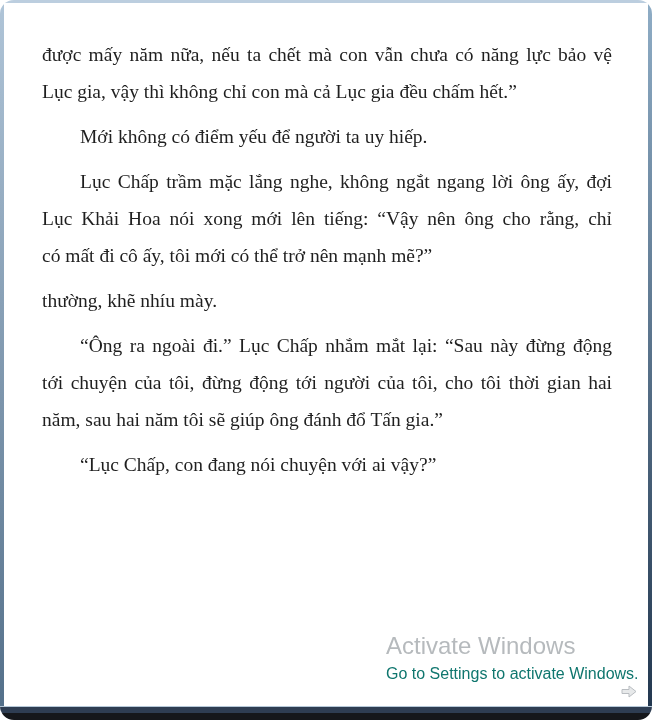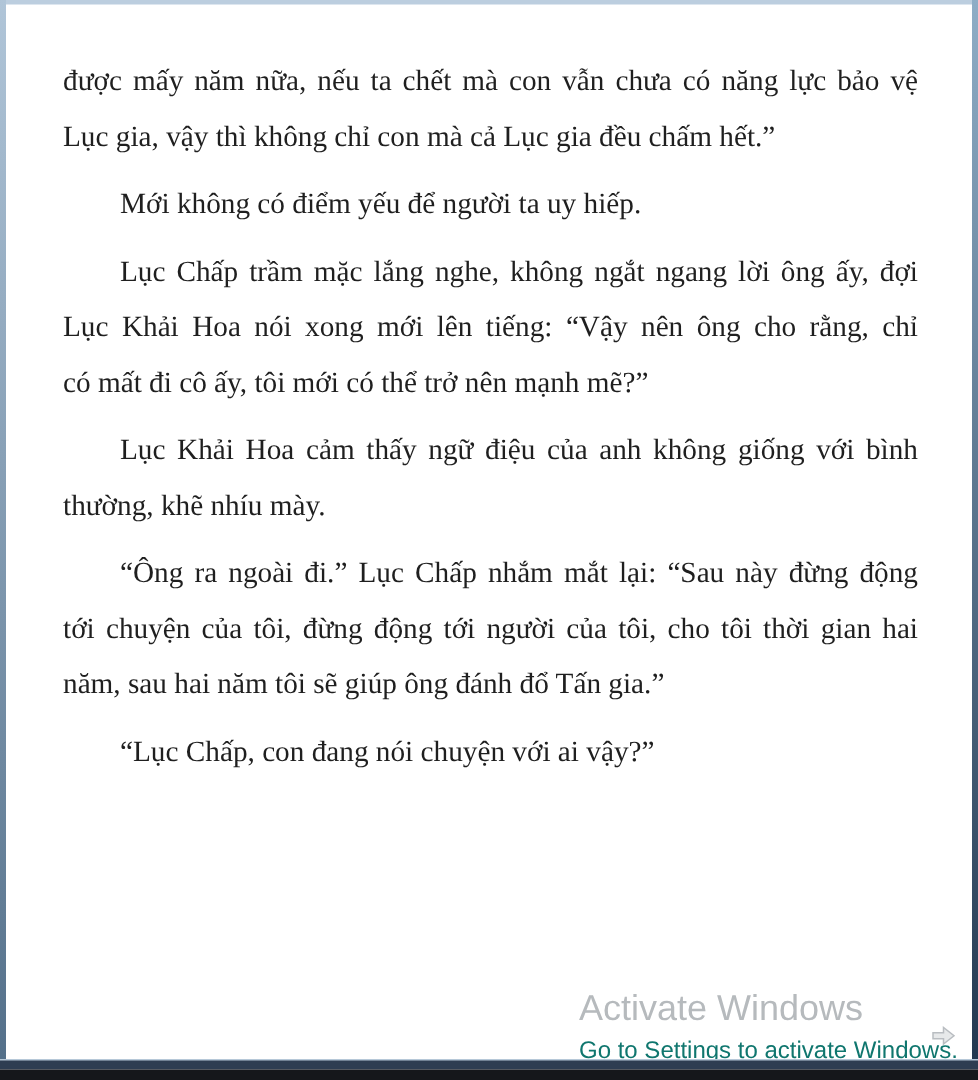--- a/index.html
+++ b/index.html
@@ -2,20 +2,21 @@
 <html><head>
 <meta charset="utf-8">
 <style>
   html,body { margin:0; padding:0; }
   .screen {
     position: relative;
     width: 652px; height: 720px;
     overflow: hidden;
     background: #ffffff;
     font-family: "Liberation Serif", "DejaVu Serif", serif;
+    border-radius: 14px;
   }
   .page {
     position: absolute; left: 0; top: 0; right: 0; bottom: 14px;
     background: #ffffff;
   }
   .border-top    { position:absolute; left:0; top:0; right:0; height:3px; background:#bccedf; }
   .border-left   { position:absolute; left:0; top:0; bottom:0; width:4px;
                    background:linear-gradient(#b0c5d8, #54708a); }
   .border-right  { position:absolute; right:0; top:0; bottom:0; width:4px;
                    background:linear-gradient(#8fadc6, #233850); }
@@ -31,21 +32,20 @@
   }
   .para { margin: 0 0 8px 0; padding: 0; }
   .ln   { display: block; line-height: 37px; height: 37px; white-space: normal; }
   .j    { text-align: justify; text-align-last: justify; }
   .ind  { padding-left: 38px; }
 
   .watermark {
     position: absolute; left: 386px; top: 632px;
     font-family: "Liberation Sans", "DejaVu Sans", sans-serif;
     pointer-events: none;
-    margin-top: 27px;
   }
   .wm-title { font-size: 24px; line-height: 1.15; color: #b6babd; }
   .wm-sub   { font-size: 16px; line-height: 1.2; margin-top: 4px; color: #0f766e; }
 
   .cursor-icon { position: absolute; left: 621px; top: 684px; width: 16px; height: 13px; }
 </style>
 </head>
 <body>
 
 <div class="screen">
@@ -62,21 +62,20 @@
       </p>
       <p class="para">
         <span class="ln ind">Mới không có điểm yếu để người ta uy hiếp.</span>
       </p>
       <p class="para">
         <span class="ln j ind">Lục Chấp trầm mặc lắng nghe, không ngắt ngang lời ông ấy, đợi</span>
         <span class="ln j">Lục Khải Hoa nói xong mới lên tiếng: “Vậy nên ông cho rằng, chỉ</span>
         <span class="ln">có mất đi cô ấy, tôi mới có thể trở nên mạnh mẽ?”</span>
       </p>
       <p class="para">
-        <span class="ln j ind">Lục Khải Hoa cảm thấy ngữ điệu của anh không giống với bình</span>
         <span class="ln">thường, khẽ nhíu mày.</span>
       </p>
       <p class="para">
         <span class="ln j ind">“Ông ra ngoài đi.” Lục Chấp nhắm mắt lại: “Sau này đừng động</span>
         <span class="ln j">tới chuyện của tôi, đừng động tới người của tôi, cho tôi thời gian hai</span>
         <span class="ln">năm, sau hai năm tôi sẽ giúp ông đánh đổ Tấn gia.”</span>
       </p>
       <p class="para">
         <span class="ln ind">“Lục Chấp, con đang nói chuyện với ai vậy?”</span>
       </p>

